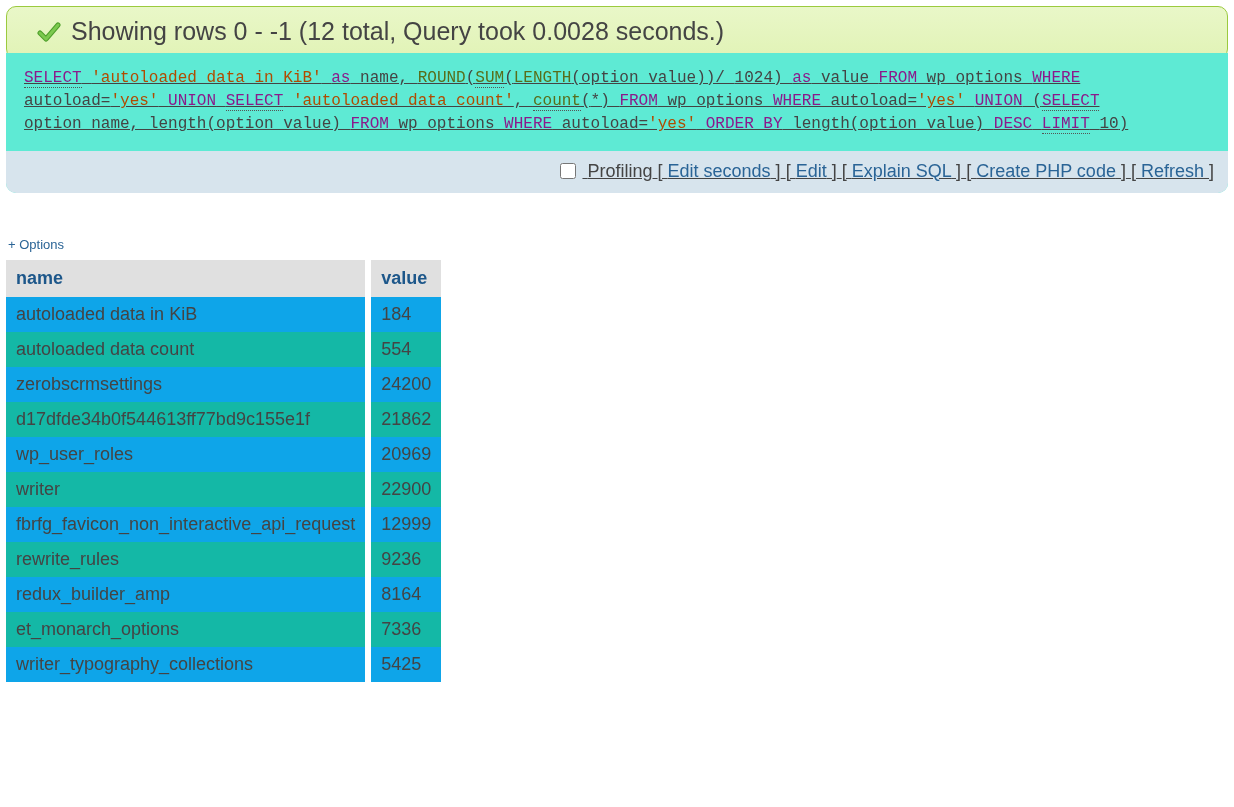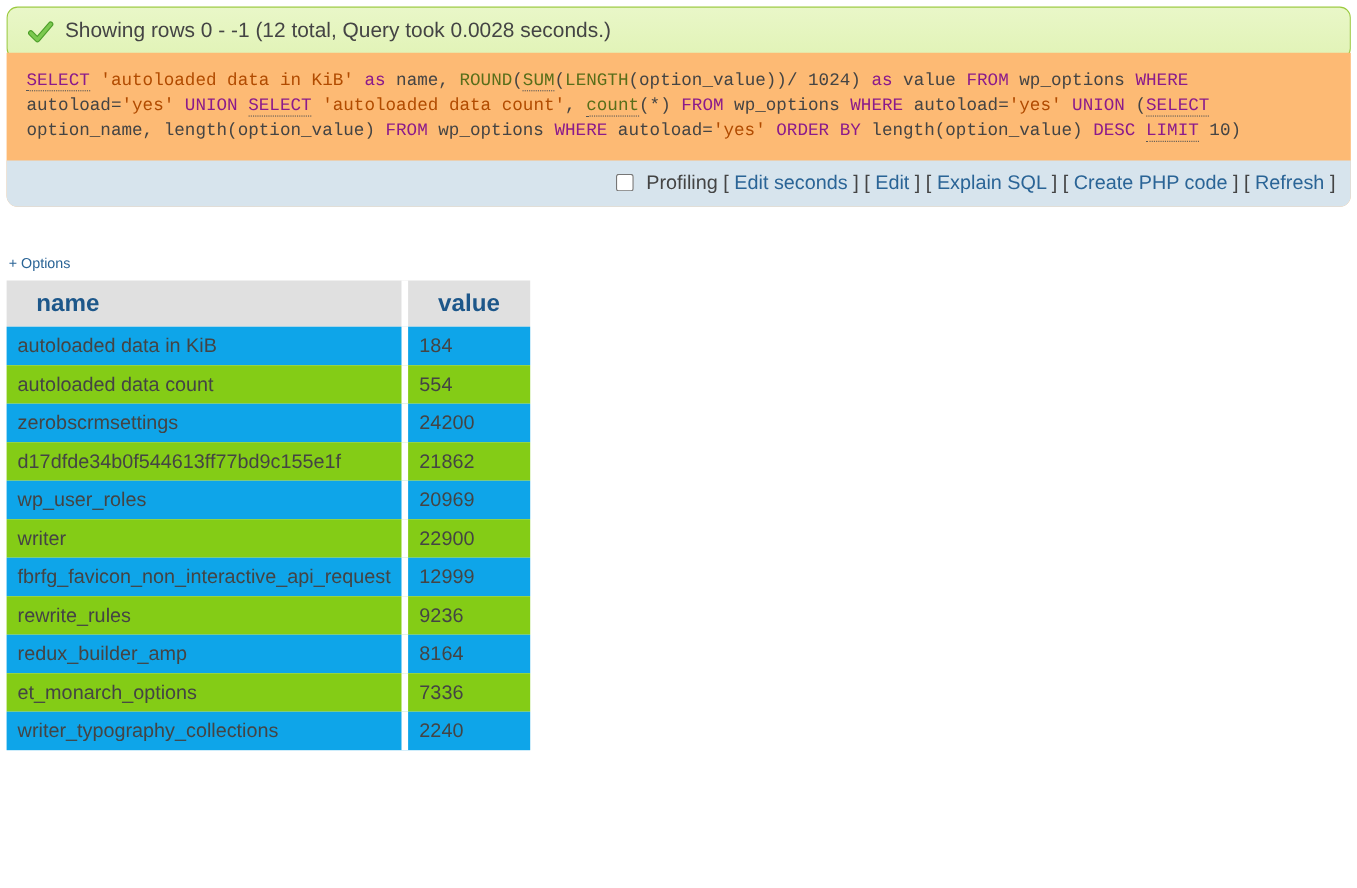--- a/index.html
+++ b/index.html
@@ -11,41 +11,42 @@
       color: #444;
       width: 1234px;
     }
 
     
     .success {
       background: #e7f6c7;
       background: linear-gradient(#e9f7c8, #e1f3b6);
       border: 1px solid #9bca3e;
       border-radius: 10px;
-      padding: 10px 14px 12px 18px;
+      padding: 10px 14px 12px 30px;
       display: flex;
       align-items: center;
       color: #444;
-      font-size: 19px;
+      font-size: 25px;
     }
     .success .tick {
       width: 24px; height: 24px;
       margin-right: 10px;
       flex: 0 0 auto;
       position: relative;
     }
     .success .tick svg { display:block; }
 
     
     .sqlbox {
-      background: #fdba74;
+      background: #5eead4;
       border-radius: 0 0 10px 10px;
       padding: 0 0 0 0;
       margin-top: -6px;
       position: relative;
+      text-decoration: underline;
     }
     .sqlbox .code {
       font-family: "Courier New", Courier, monospace;
       font-size: 16px;
       color: #444;
       padding: 14px 18px 14px 18px;
       line-height: 1.45;
       word-break: break-word;
     }
     .kw     { color: #8b1a8b; }   
@@ -90,36 +91,36 @@
     
     table.results {
       border-collapse: collapse;
       margin-top: 2px;
     }
     table.results th {
       background: #e0e0e0;
       color: #1d578a;
       font-weight: bold;
       text-align: left;
-      font-size: 22px;
-      padding: 8px 27px;
+      font-size: 18px;
+      padding: 8px 10px;
       border-right: 6px solid #fff;
       cursor: pointer;
     }
     table.results th:last-child { border-right: none; }
     table.results td {
       font-size: 18px;
       padding: 7px 10px;
       color: #444;
       border-right: 6px solid #fff;
       white-space: nowrap;
     }
     table.results td:last-child { border-right:none; }
     table.results tr.odd  td { background: #0ea5e9; }
-    table.results tr.even td { background: #84cc16; }
+    table.results tr.even td { background: #14b8a6; }
   </style>
 </head>
 <body>
 
 
 
 
 <div class="success">
   <span class="tick">
     <svg viewBox="0 0 24 24" width="24" height="24">
@@ -191,19 +192,19 @@
       <tr class="odd">
         <td>redux_builder_amp</td>
         <td>8164</td>
       </tr>
       <tr class="even">
         <td>et_monarch_options</td>
         <td>7336</td>
       </tr>
       <tr class="odd">
         <td>writer_typography_collections</td>
-        <td>2240</td>
+        <td>5425</td>
       </tr>
     </tbody>
 </table>
 
 
 
 
 </body></html>

